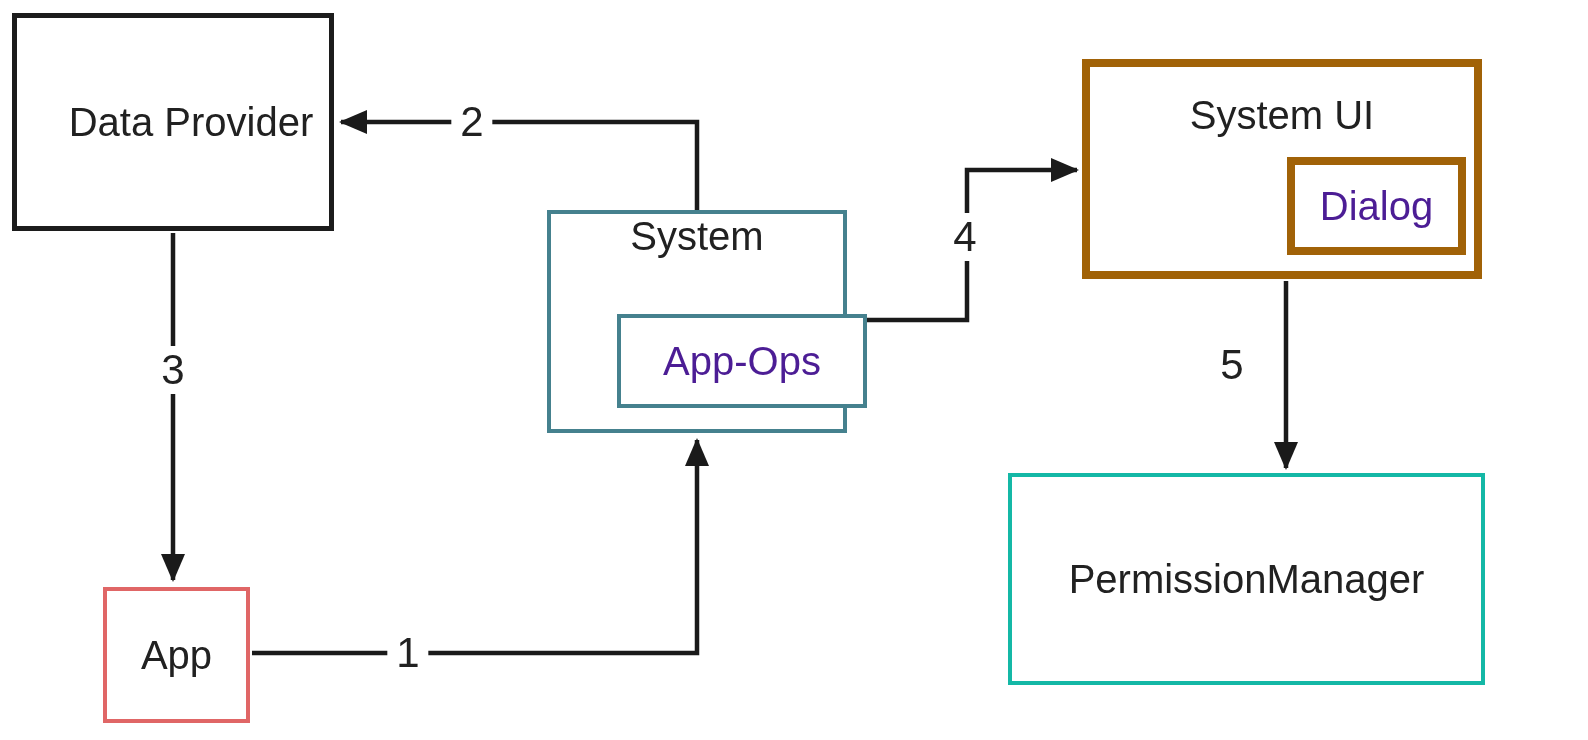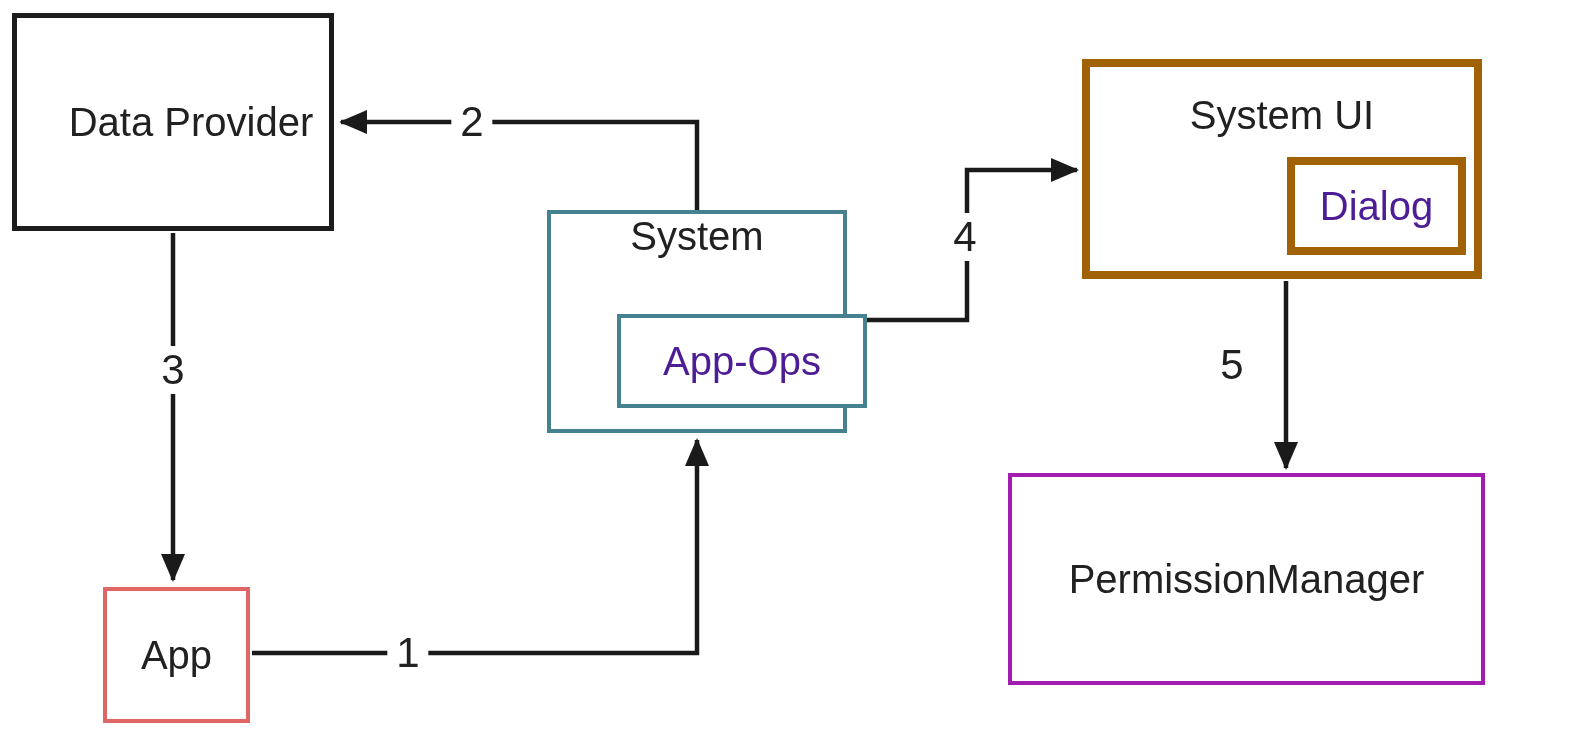--- a/index.html
+++ b/index.html
@@ -49,21 +49,21 @@
     display: flex;
     align-items: center;
     justify-content: center;
     font-size: 40px;
     color: #4c1d95;
   }
   .border-black  { border: 5px solid #1c1c1c; }
   .border-teal   { border: 4px solid #45818e; }
   .border-green  { border: 8px solid #a16207; }
   .border-red    { border: 4px solid #e06666; }
-  .border-purple { border: 4px solid #a21caf; }
+  .border-purple { border: 4px solid #14b8a6; }
 
   #node-data-provider { left: 12px;   top: 13px;  width: 322px; height: 218px; padding-left: 36px; }
   #node-app           { left: 103px;  top: 587px; width: 147px; height: 136px; }
   #node-system        { left: 547px;  top: 210px; width: 300px; height: 223px; }
   #node-system-ui     { left: 1082px; top: 59px;  width: 400px; height: 220px; padding-top: 26px; }
   #node-permission-manager { left: 1008px; top: 473px; width: 477px; height: 212px; }
 
   #node-app-ops { left: 18px;  top: 100px; width: 250px; height: 94px; margin-left: 48px; }
   #node-dialog  { left: 197px; top: 90px;  width: 179px; height: 98px; }
 

